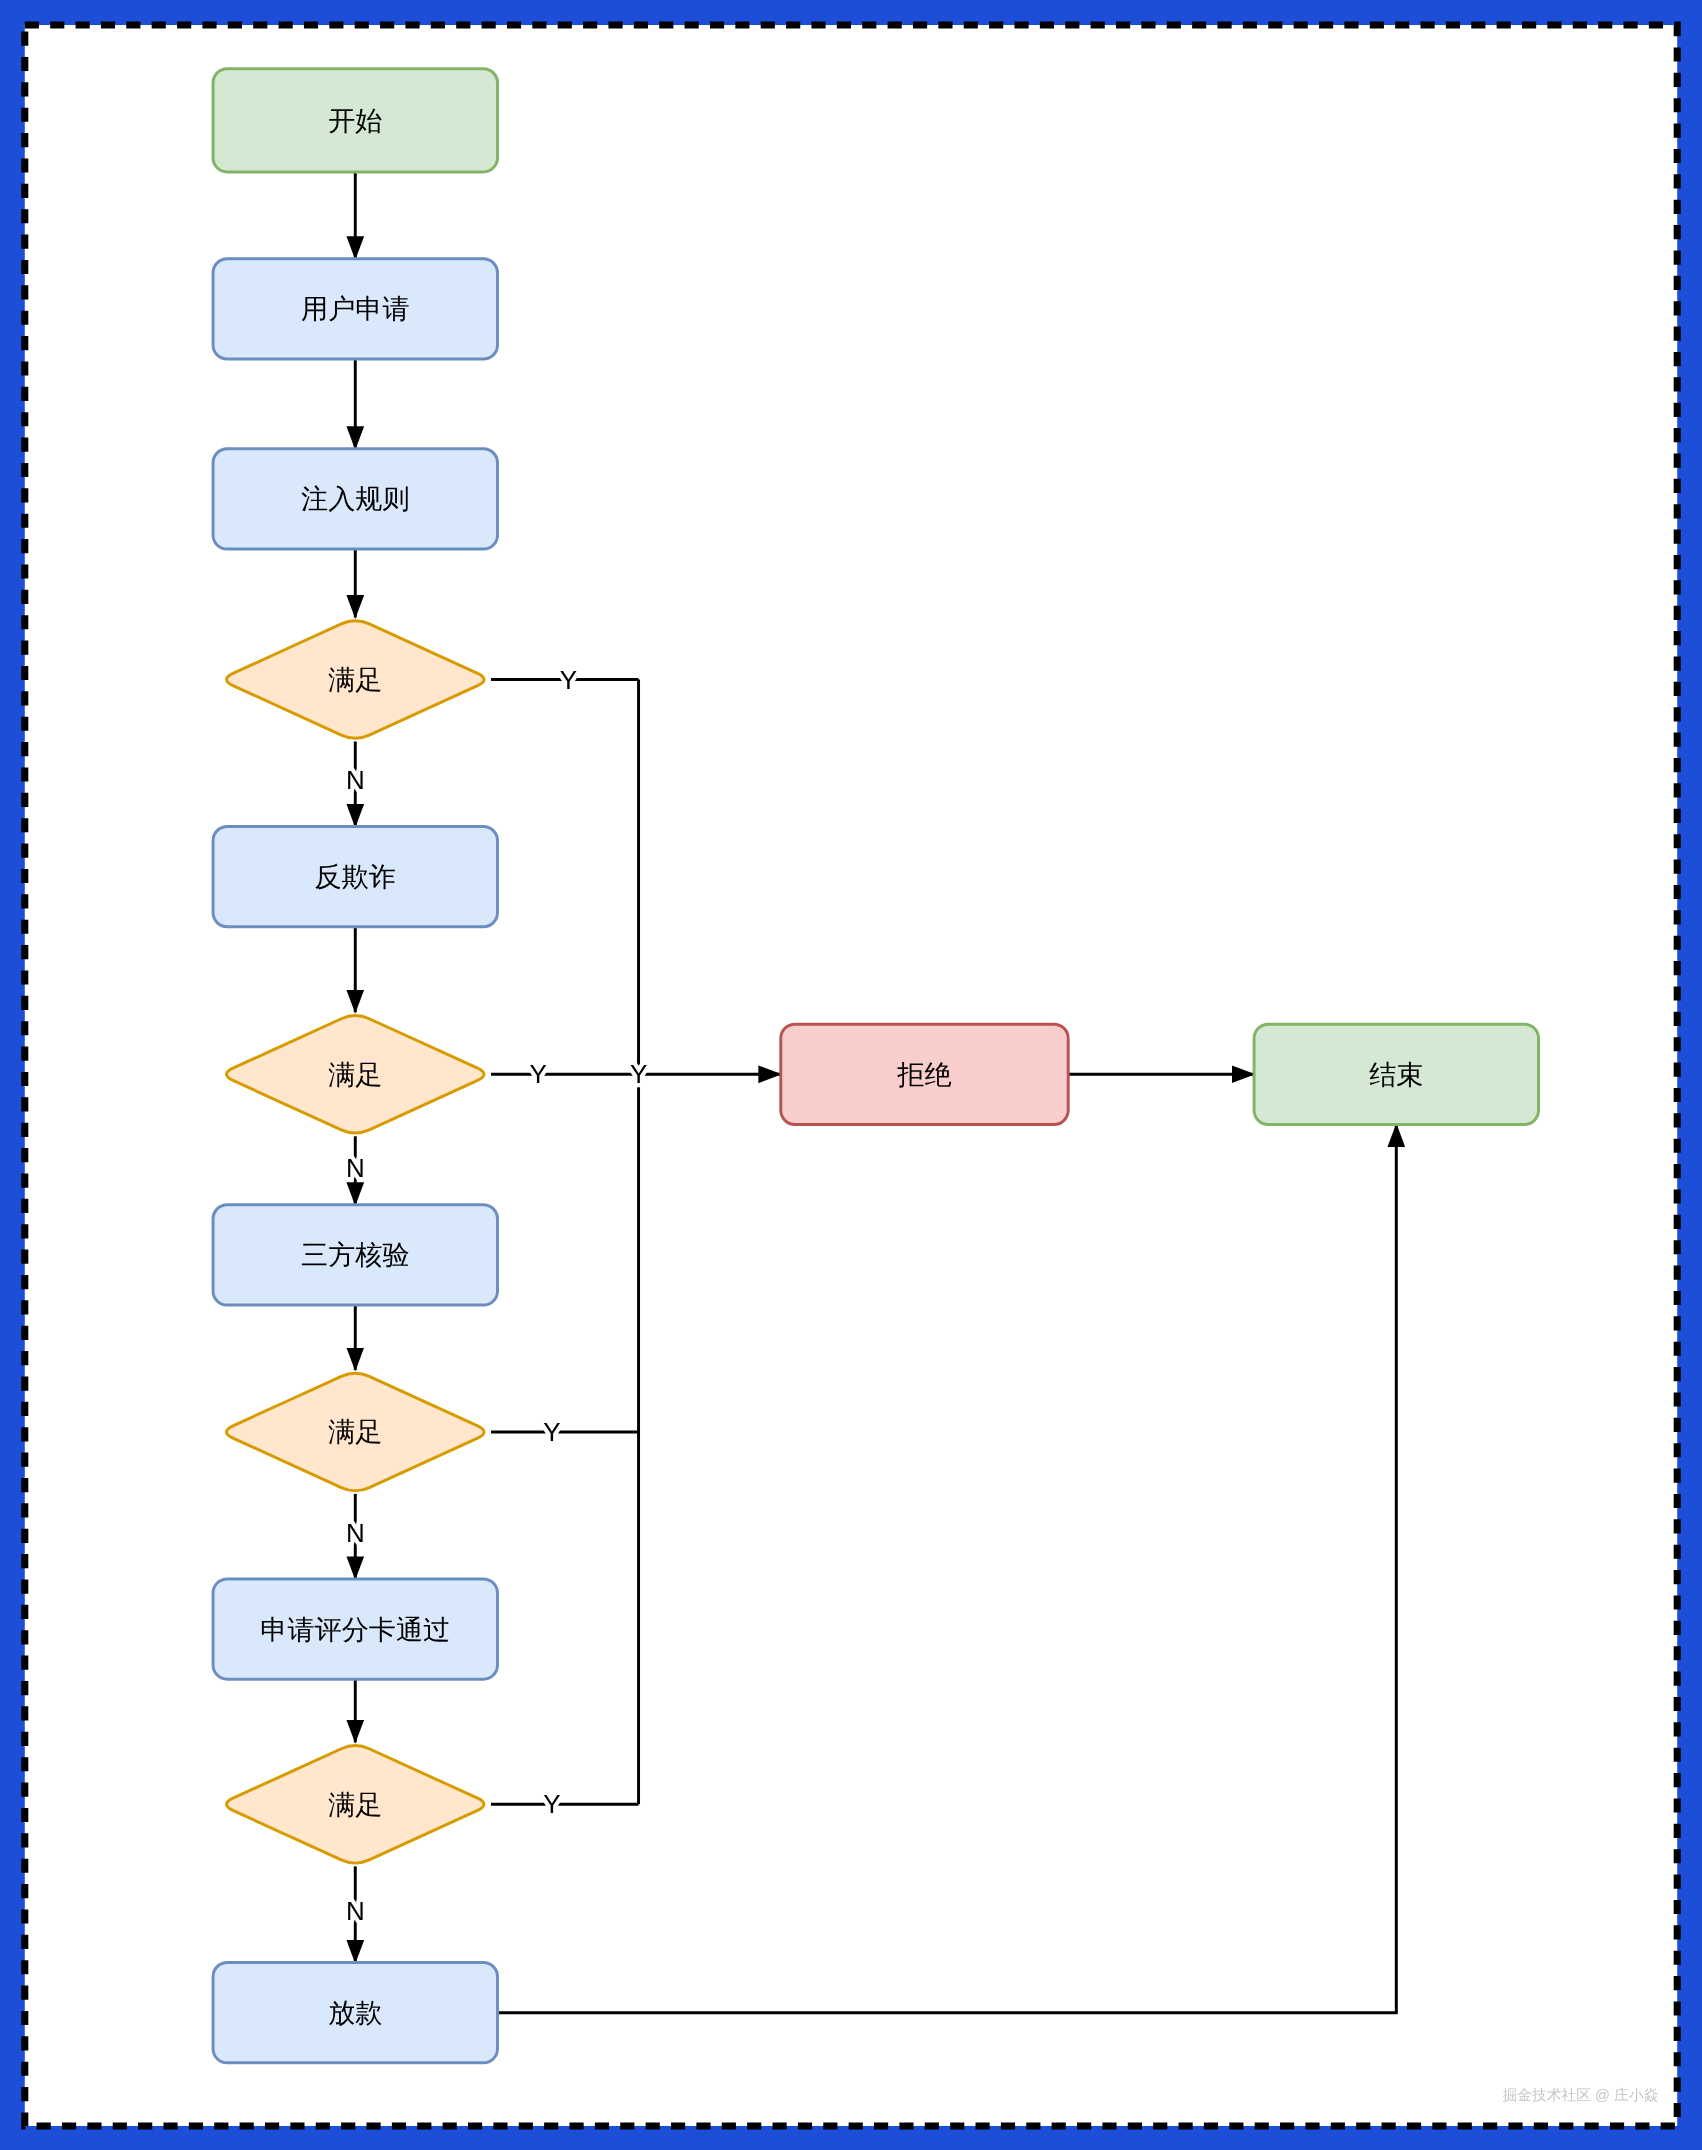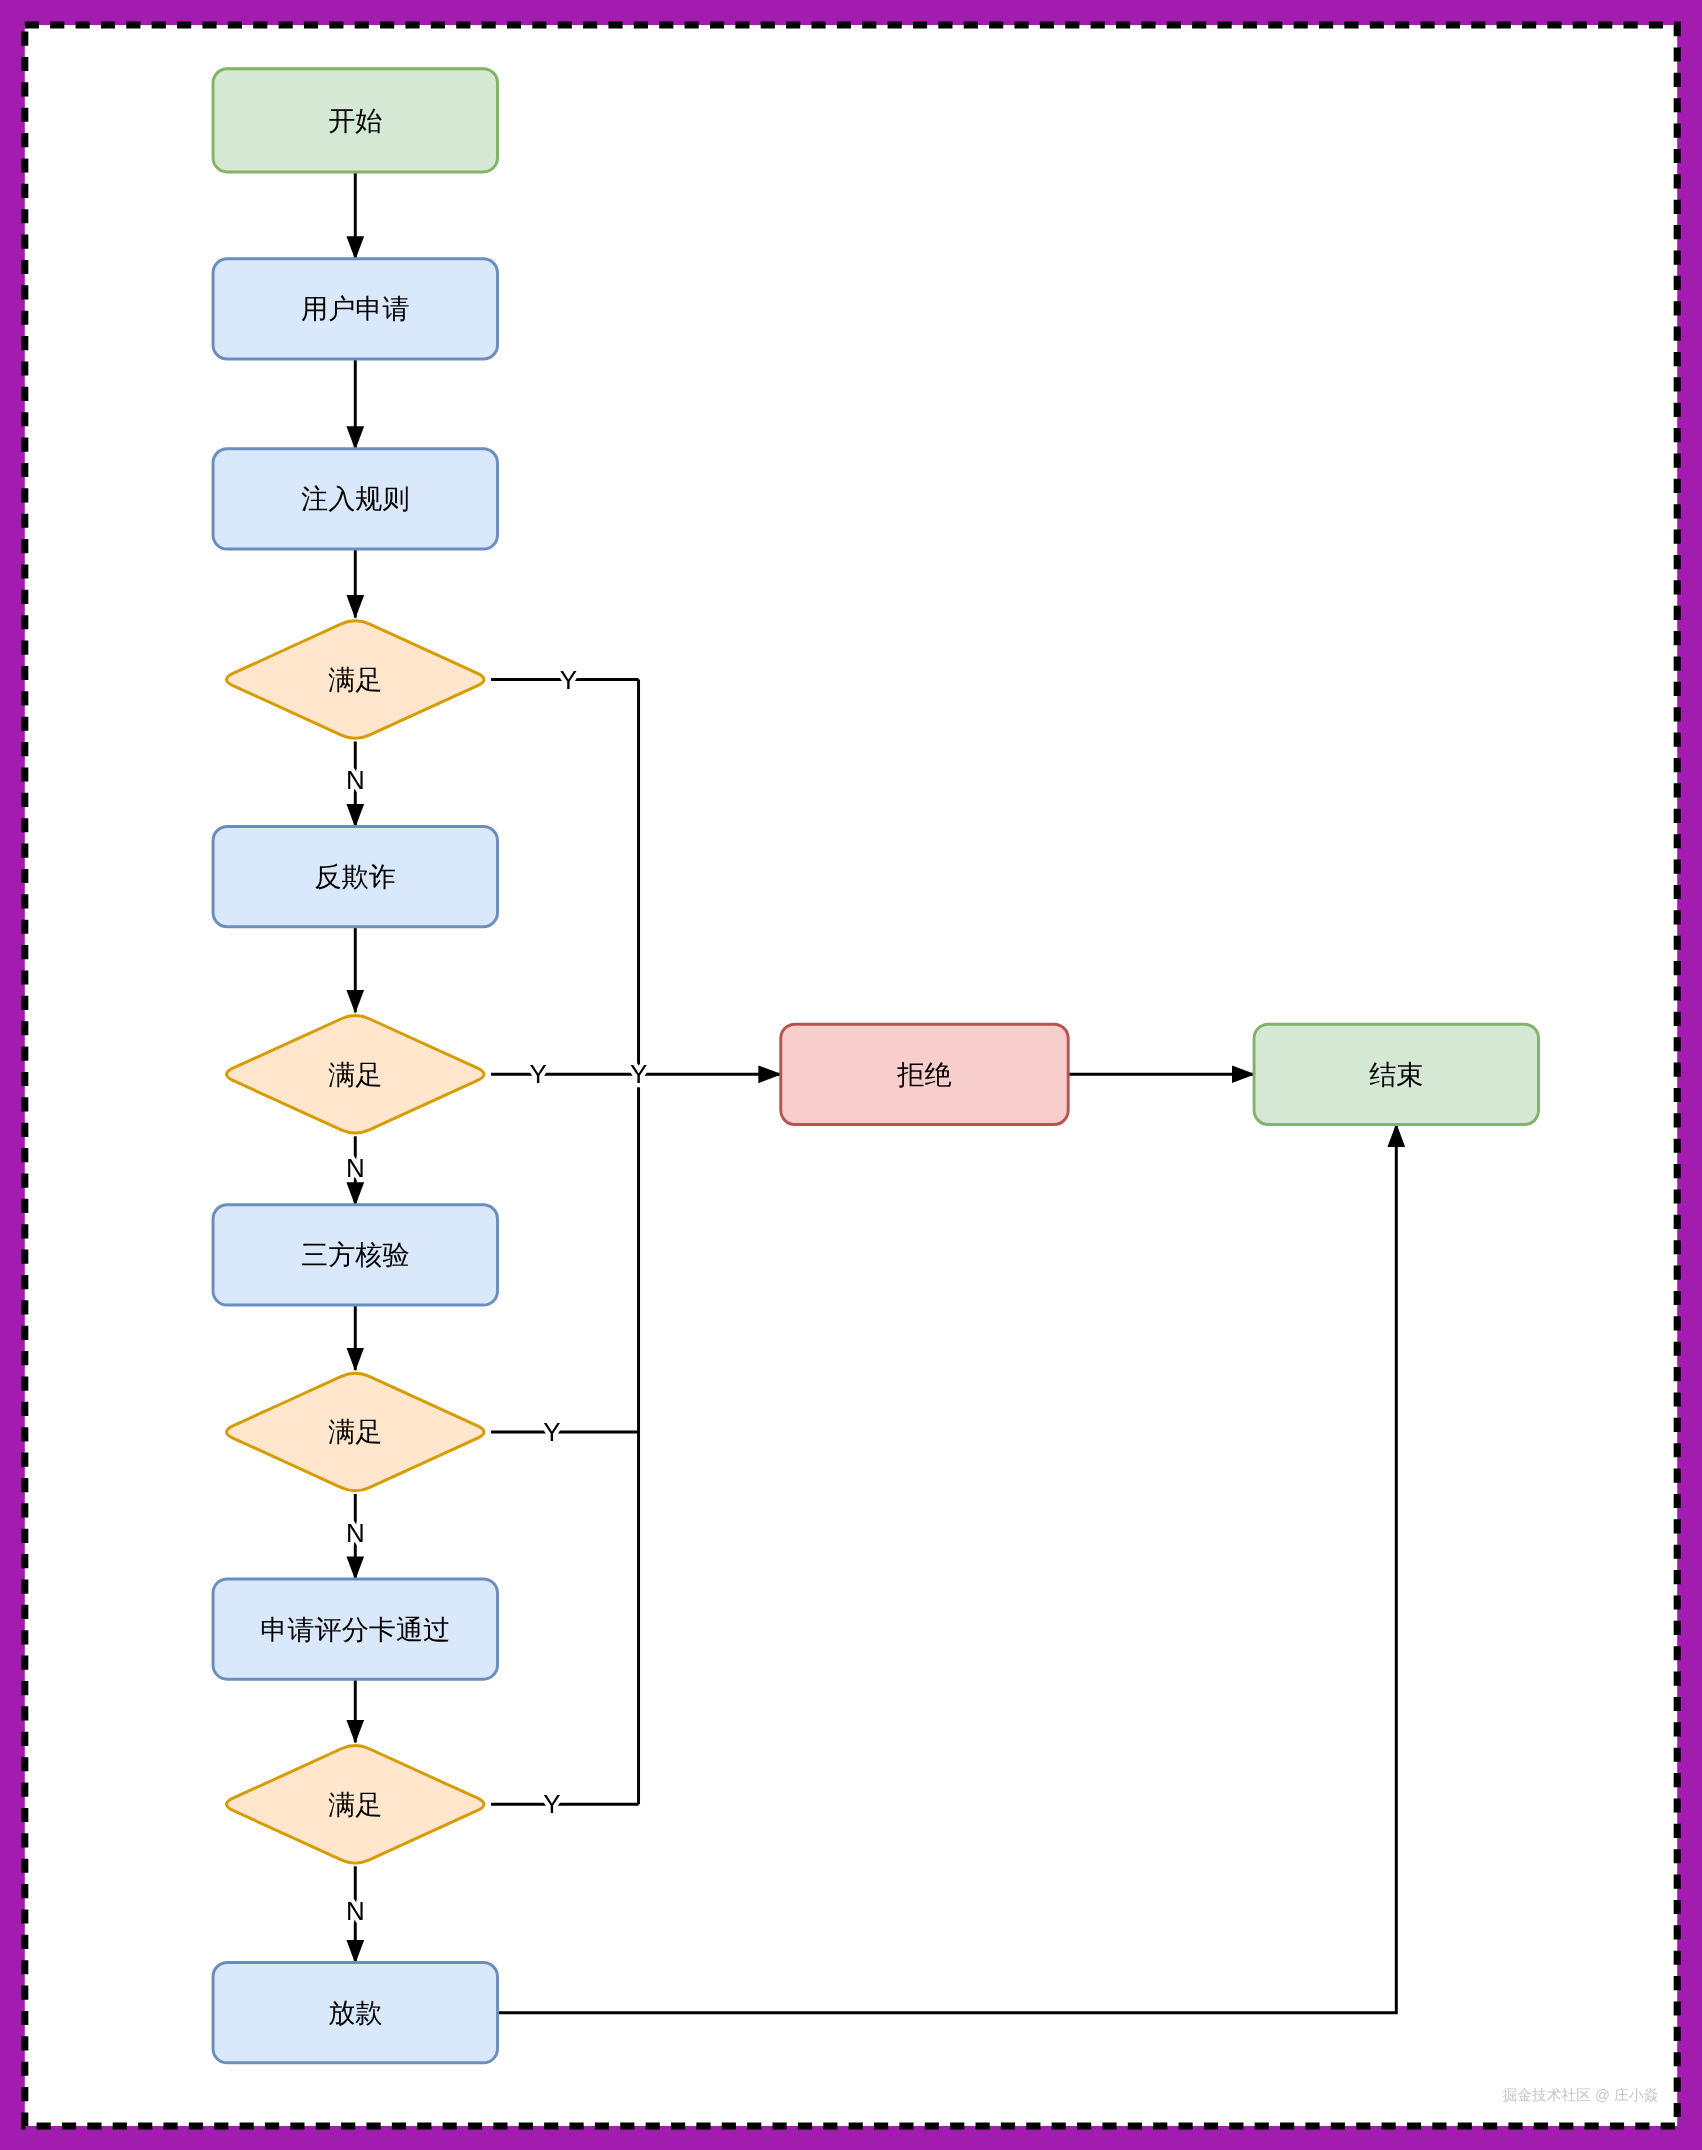--- a/index.html
+++ b/index.html
@@ -43,21 +43,21 @@
     font-family: "Liberation Sans", "DejaVu Sans", sans-serif;
     font-size: 25px;
     text-anchor: end;
     dominant-baseline: alphabetic;
     fill: #ffffff;
   }
 </style>
 </head>
 <body>
 
-<div class="stage" style="background: #a21caf;">
+<div class="stage" style="background: #1d4ed8;">
   <svg id="diagram" width="1702" height="2151" viewBox="0 0 2884 3644" xmlns="http://www.w3.org/2000/svg">
     <defs>
       <marker id="arrowhead" markerWidth="10" markerHeight="8" refX="7.6" refY="3" orient="auto" markerUnits="strokeWidth">
         <path d="M0,0 L8,3 L0,6 Z" fill="#000000"></path>
       </marker>
     </defs>
 
     <rect id="paper" x="42" y="42" width="2800" height="3560" stroke-width="12" stroke-dasharray="24 19" fill="#ffffff" stroke="#000000"></rect>
 
     <g id="edges-layer">

